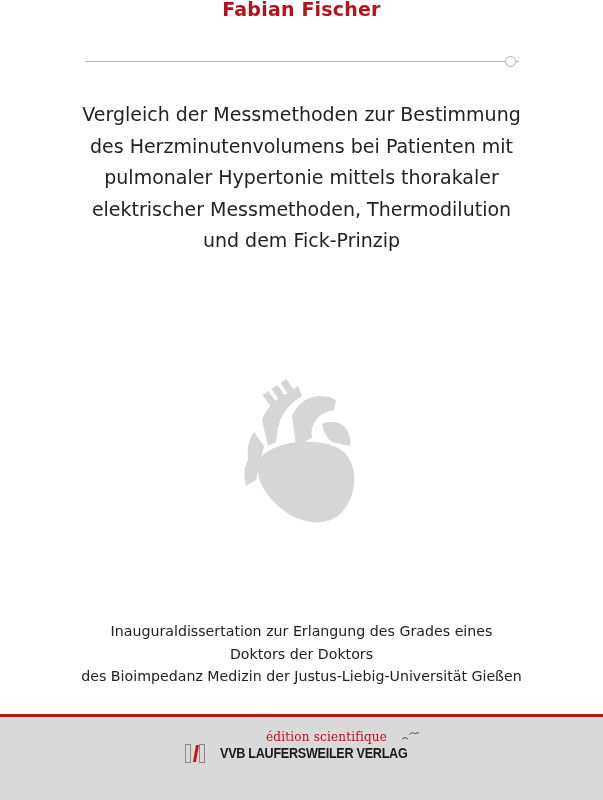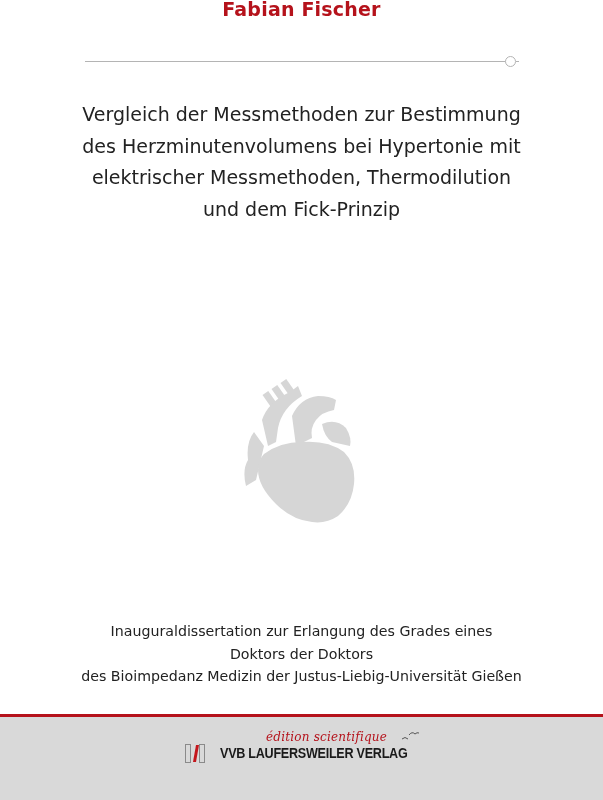--- a/index.html
+++ b/index.html
@@ -57,39 +57,40 @@
       position: absolute; left: 3px; top: 14px; width: 20px; height: 19px;
     }
     .logo-text {
       position: absolute; left: 38px; top: 15px;
       font-family: "Liberation Sans", sans-serif; font-weight: bold;
       font-size: 14px; color: #1a1a1a; letter-spacing: -0.3px; white-space: nowrap;
       transform: scaleX(0.9); transform-origin: left center;
     }
     .logo-script {
       position: absolute; left: 84px; top: 0px;
-      font-family: "DejaVu Serif", serif; font-style: italic;
+      font-family: "DejaVu Serif", serif; 
       font-size: 12px; color: #b5121b; white-space: nowrap; letter-spacing: 0.2px;
     }
     .logo-birds {
       position: absolute; left: 218px; top: 0px; width: 20px; height: 14px;
     }
   </style>
 </head>
 <body>
 
 <div class="author">Fabian Fischer</div>
 
 <div class="rule"></div>
 <div class="rule-knob"></div>
 <div class="rule-tail"></div>
 
 <div class="title">
   <div>Vergleich der Messmethoden zur Bestimmung</div>
-  <div>des Herzminutenvolumens bei Hypertonie mit</div>
+  <div>des Herzminutenvolumens bei Patienten mit</div>
+  <div>pulmonaler Hypertonie mittels thorakaler</div>
   <div>elektrischer Messmethoden, Thermodilution</div>
   <div>und dem Fick-Prinzip</div>
 </div>
 
 <svg class="heart" viewBox="0 0 124 148" xmlns="http://www.w3.org/2000/svg">
   <g fill="#d6d6d6">
 
     <rect x="26" y="16" width="7" height="14" transform="rotate(-35 29 23)"></rect>
     <rect x="35" y="10" width="7" height="14" transform="rotate(-35 38 17)"></rect>
     <rect x="44" y="4" width="7" height="14" transform="rotate(-35 47 11)"></rect>

